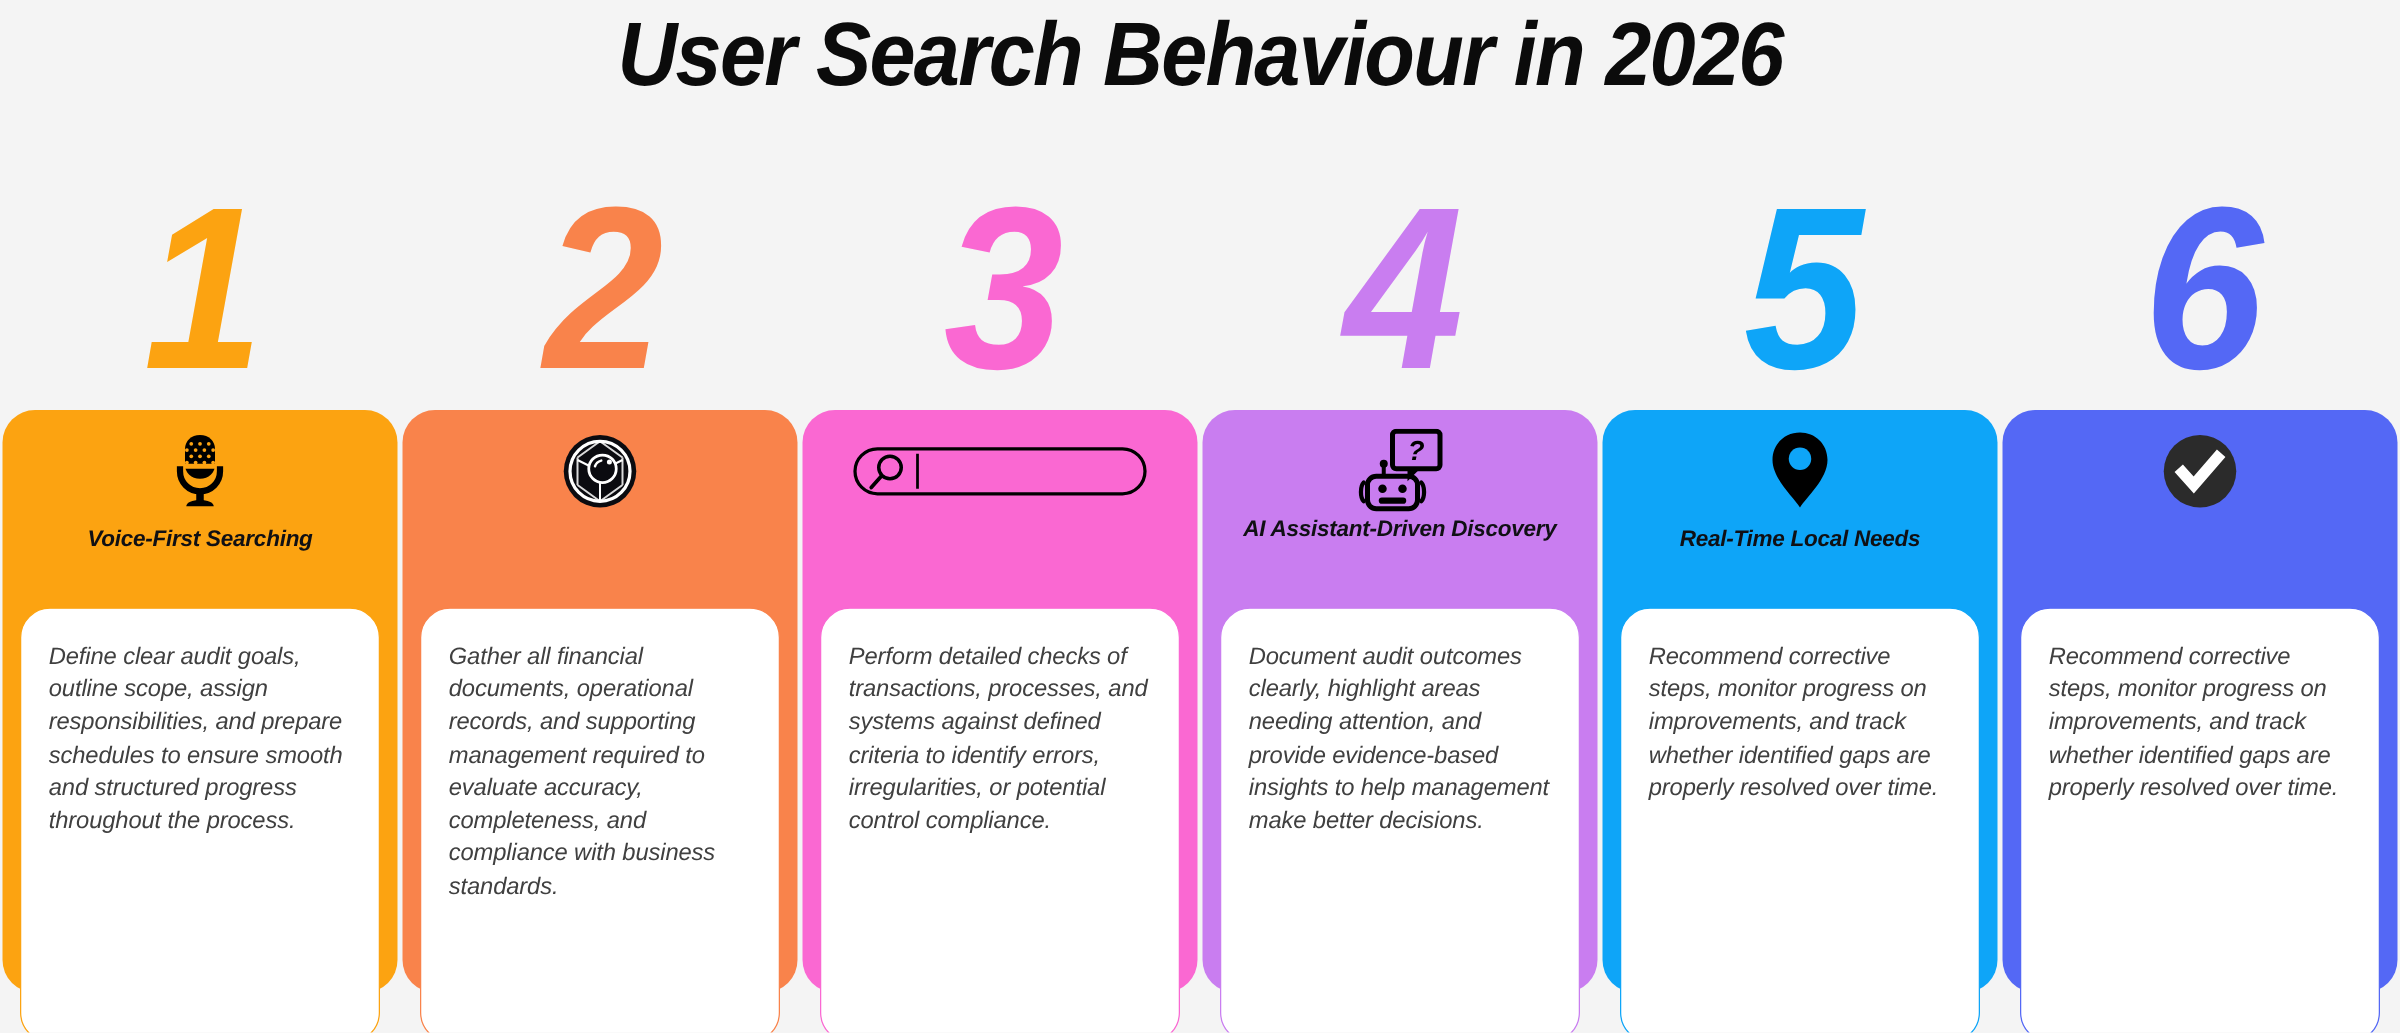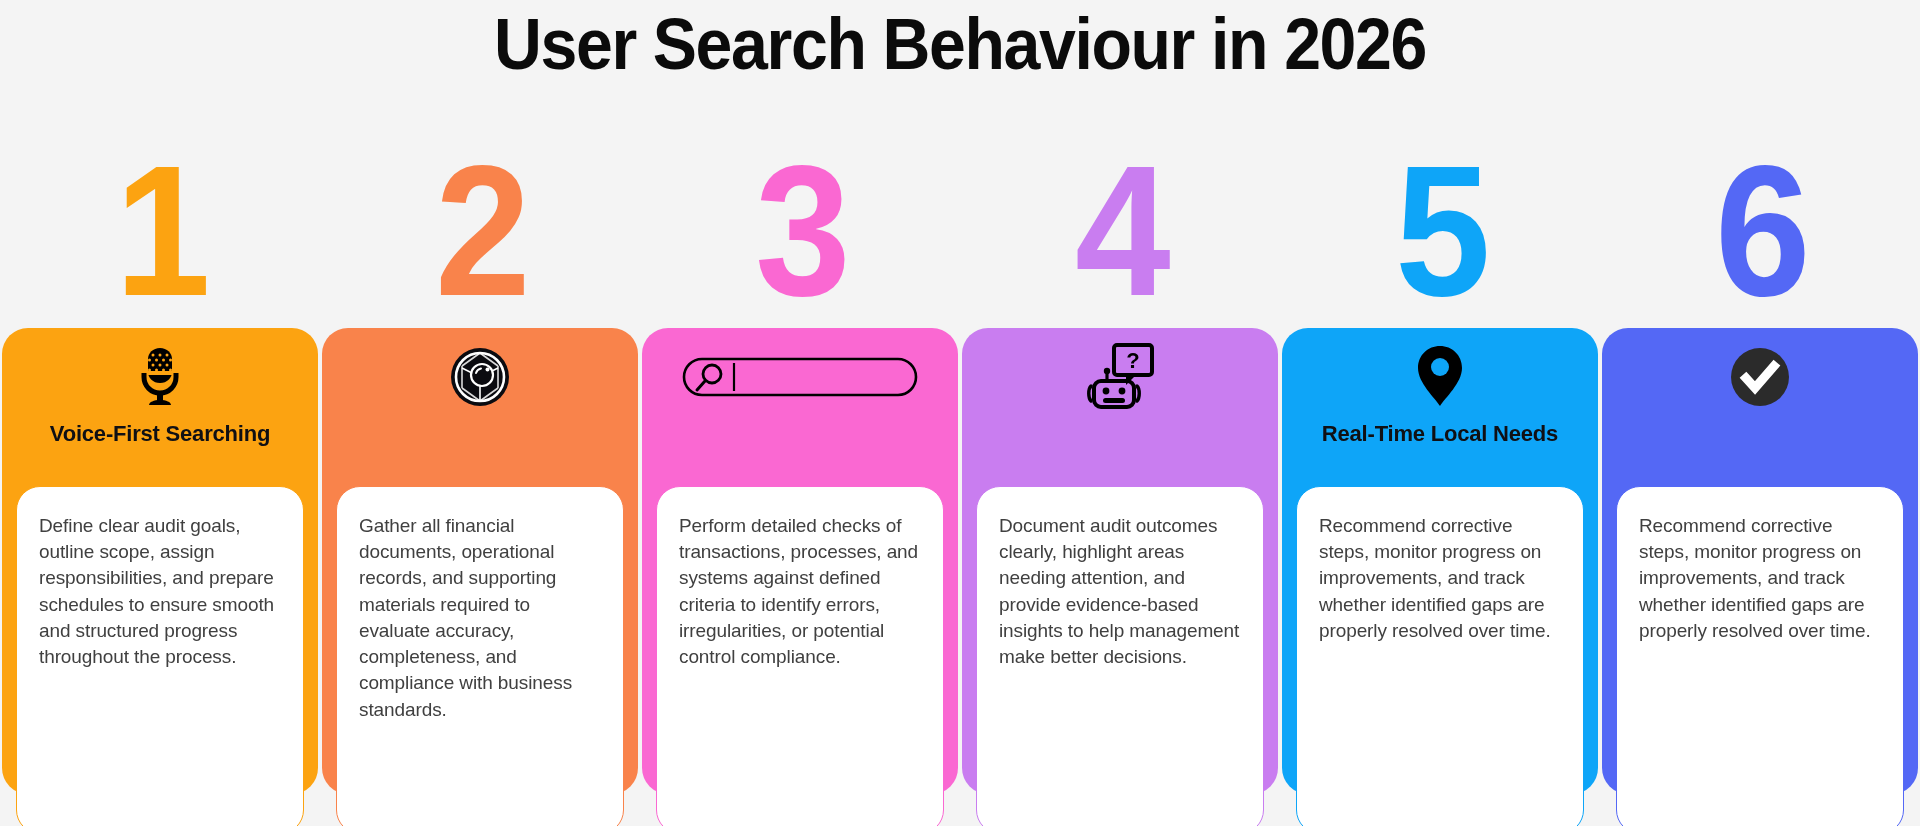--- a/index.html
+++ b/index.html
@@ -2,21 +2,21 @@
 <html><head>
 <meta charset="utf-8">
 <style>
   * { margin:0; padding:0; box-sizing:border-box; }
   html, body {
     width:1920px; height:826px;
     background:#f4f4f4;
     font-family:"Liberation Sans", sans-serif;
     overflow:hidden;
   }
-  .page { position:relative; width:1920px; height:604px; background:#f4f4f4; }
+  .page { position:relative; width:1920px; height:604px; background:#f4f4f4;font-style:italic; }
 
   .title {
     position:absolute; top:8px; left:0; width:1920px;
     text-align:center;
     font-family:"Liberation Sans", sans-serif;
     font-size:72px;
     font-weight:bold;
     letter-spacing:-1.5px;
     color:#0b0b0b;
     line-height:1.0;
@@ -79,21 +79,21 @@
   }
   .icon-wrap svg { display:block; }
 
   .card-title {
     position:absolute;
     top:92px;
     left:10px; width:296px;
     text-align:center;
     font-family:"Liberation Sans", sans-serif;
     font-weight:bold;
-    font-size:22px;
+    font-size:18px;
     line-height:1.28;
     color:#101014;
     letter-spacing:-0.2px;
     z-index:4;
   }
   .card.two-line .card-title { top:84px; }
 
   
   .panel {
     position:absolute;
@@ -167,21 +167,21 @@
             <circle cx="31" cy="31" r="29" fill="#0b0b10"></circle>
             <circle cx="31" cy="31" r="24" fill="none" stroke="#fff" stroke-width="2.6"></circle>
             <path d="M31 7 L49 20 M49 20 L49 42 M49 42 L31 55 M31 55 L13 42 M13 42 L13 20 M13 20 L31 7" fill="none" stroke="#fff" stroke-width="1.6" opacity="0.85"></path>
             <path d="M13 22 L31 31 M49 22 L31 31 M31 55 L31 31" stroke="#fff" stroke-width="1.6" fill="none"></path>
             <circle cx="33" cy="29" r="11" fill="#0b0b10" stroke="#fff" stroke-width="2.2"></circle>
             <path d="M27 27c1-3 3-4 5-4.5" fill="none" stroke="#fff" stroke-width="2" stroke-linecap="round"></path>
             <circle cx="38.5" cy="23.5" r="2" fill="#fff"></circle>
           </svg>
         </div>
         <div class="panel" style="border-color: rgb(249, 131, 75);">
-          <p>Gather all financial documents, operational records, and supporting materials required to evaluate accuracy, completeness, and compliance with business standards.</p>
+          <p>Gather all financial documents, operational records, and supporting management required to evaluate accuracy, completeness, and compliance with business standards.</p>
         </div>
       </div>
     </div>
 
     <div class="col">
       <div class="num" style="color: rgb(250, 104, 210);">3</div>
       <div class="card" style="background: rgb(250, 104, 210);">
         <div class="icon-wrap">
           <svg width="236" height="50" viewBox="0 0 236 50">
             <rect x="2" y="7" width="232" height="36" rx="18" fill="none" stroke="#000" stroke-width="2.6"></rect>
@@ -207,20 +207,21 @@
             <line x1="25" y1="38" x2="25" y2="30" stroke="#000" stroke-width="3.2"></line>
             <circle cx="25" cy="28" r="3.2" fill="#000"></circle>
             <rect x="12" y="38" width="40" height="26" rx="7" fill="none" stroke="#000" stroke-width="4"></rect>
             <circle cx="24" cy="48" r="3.4" fill="#000"></circle>
             <circle cx="40" cy="48" r="3.4" fill="#000"></circle>
             <rect x="21" y="55" width="22" height="5" rx="2.5" fill="#000"></rect>
             <path d="M9 43c-3 3-3 12 0 15" fill="none" stroke="#000" stroke-width="3.4" stroke-linecap="round"></path>
             <path d="M55 43c3 3 3 12 0 15" fill="none" stroke="#000" stroke-width="3.4" stroke-linecap="round"></path>
           </svg>
         </div>
+        <div class="card-title">AI Assistant-Driven Discovery</div>
         <div class="panel" style="border-color: rgb(201, 125, 240);">
           <p>Document audit outcomes clearly, highlight areas needing attention, and provide evidence-based insights to help management make better decisions.</p>
         </div>
       </div>
     </div>
 
     <div class="col">
       <div class="num" style="color: rgb(14, 165, 248);">5</div>
       <div class="card" style="background: rgb(14, 165, 248);">
         <div class="icon-wrap">

